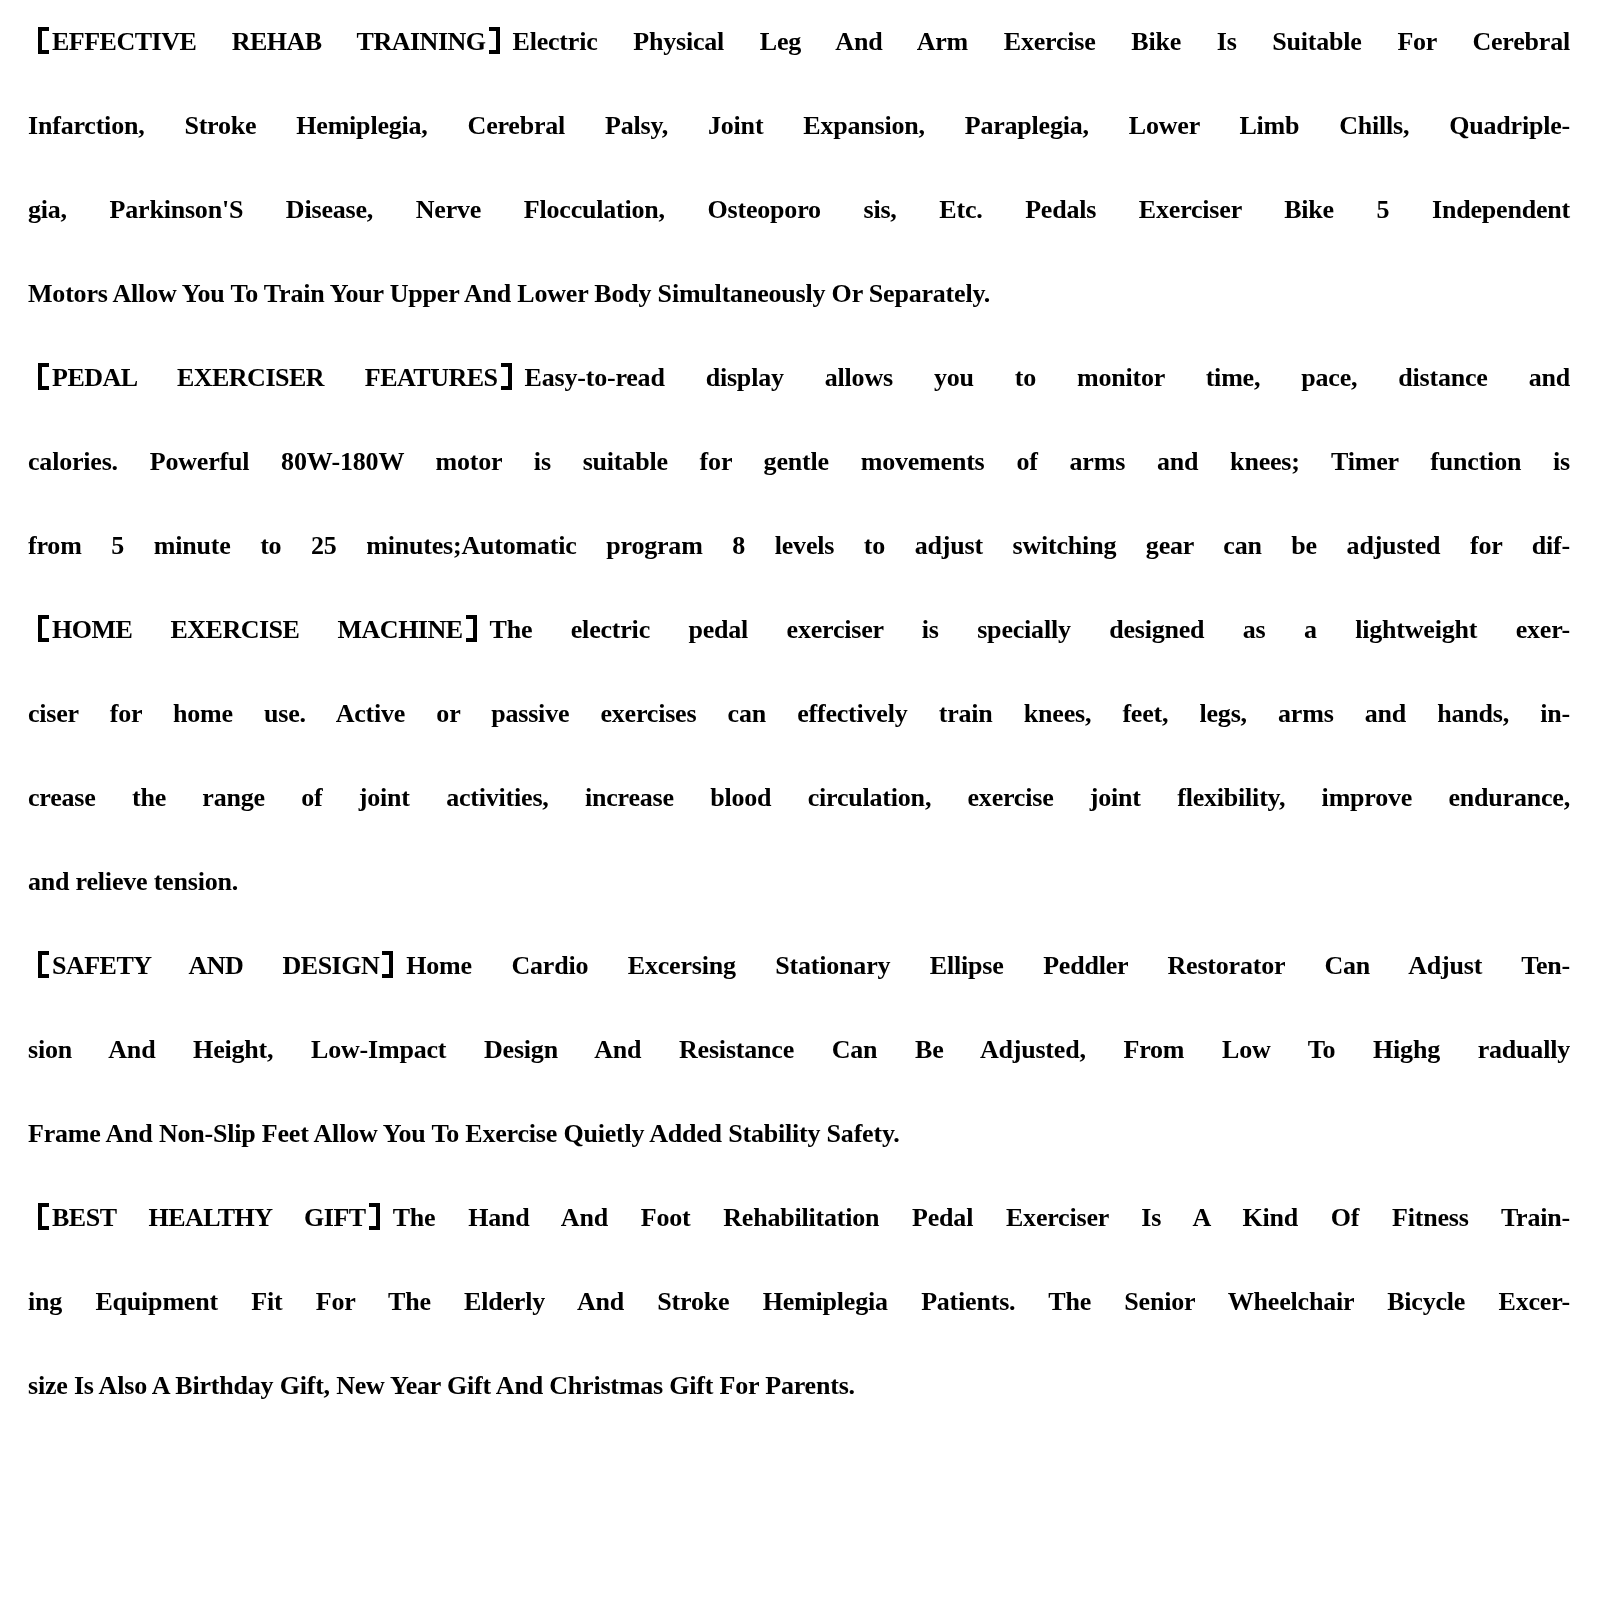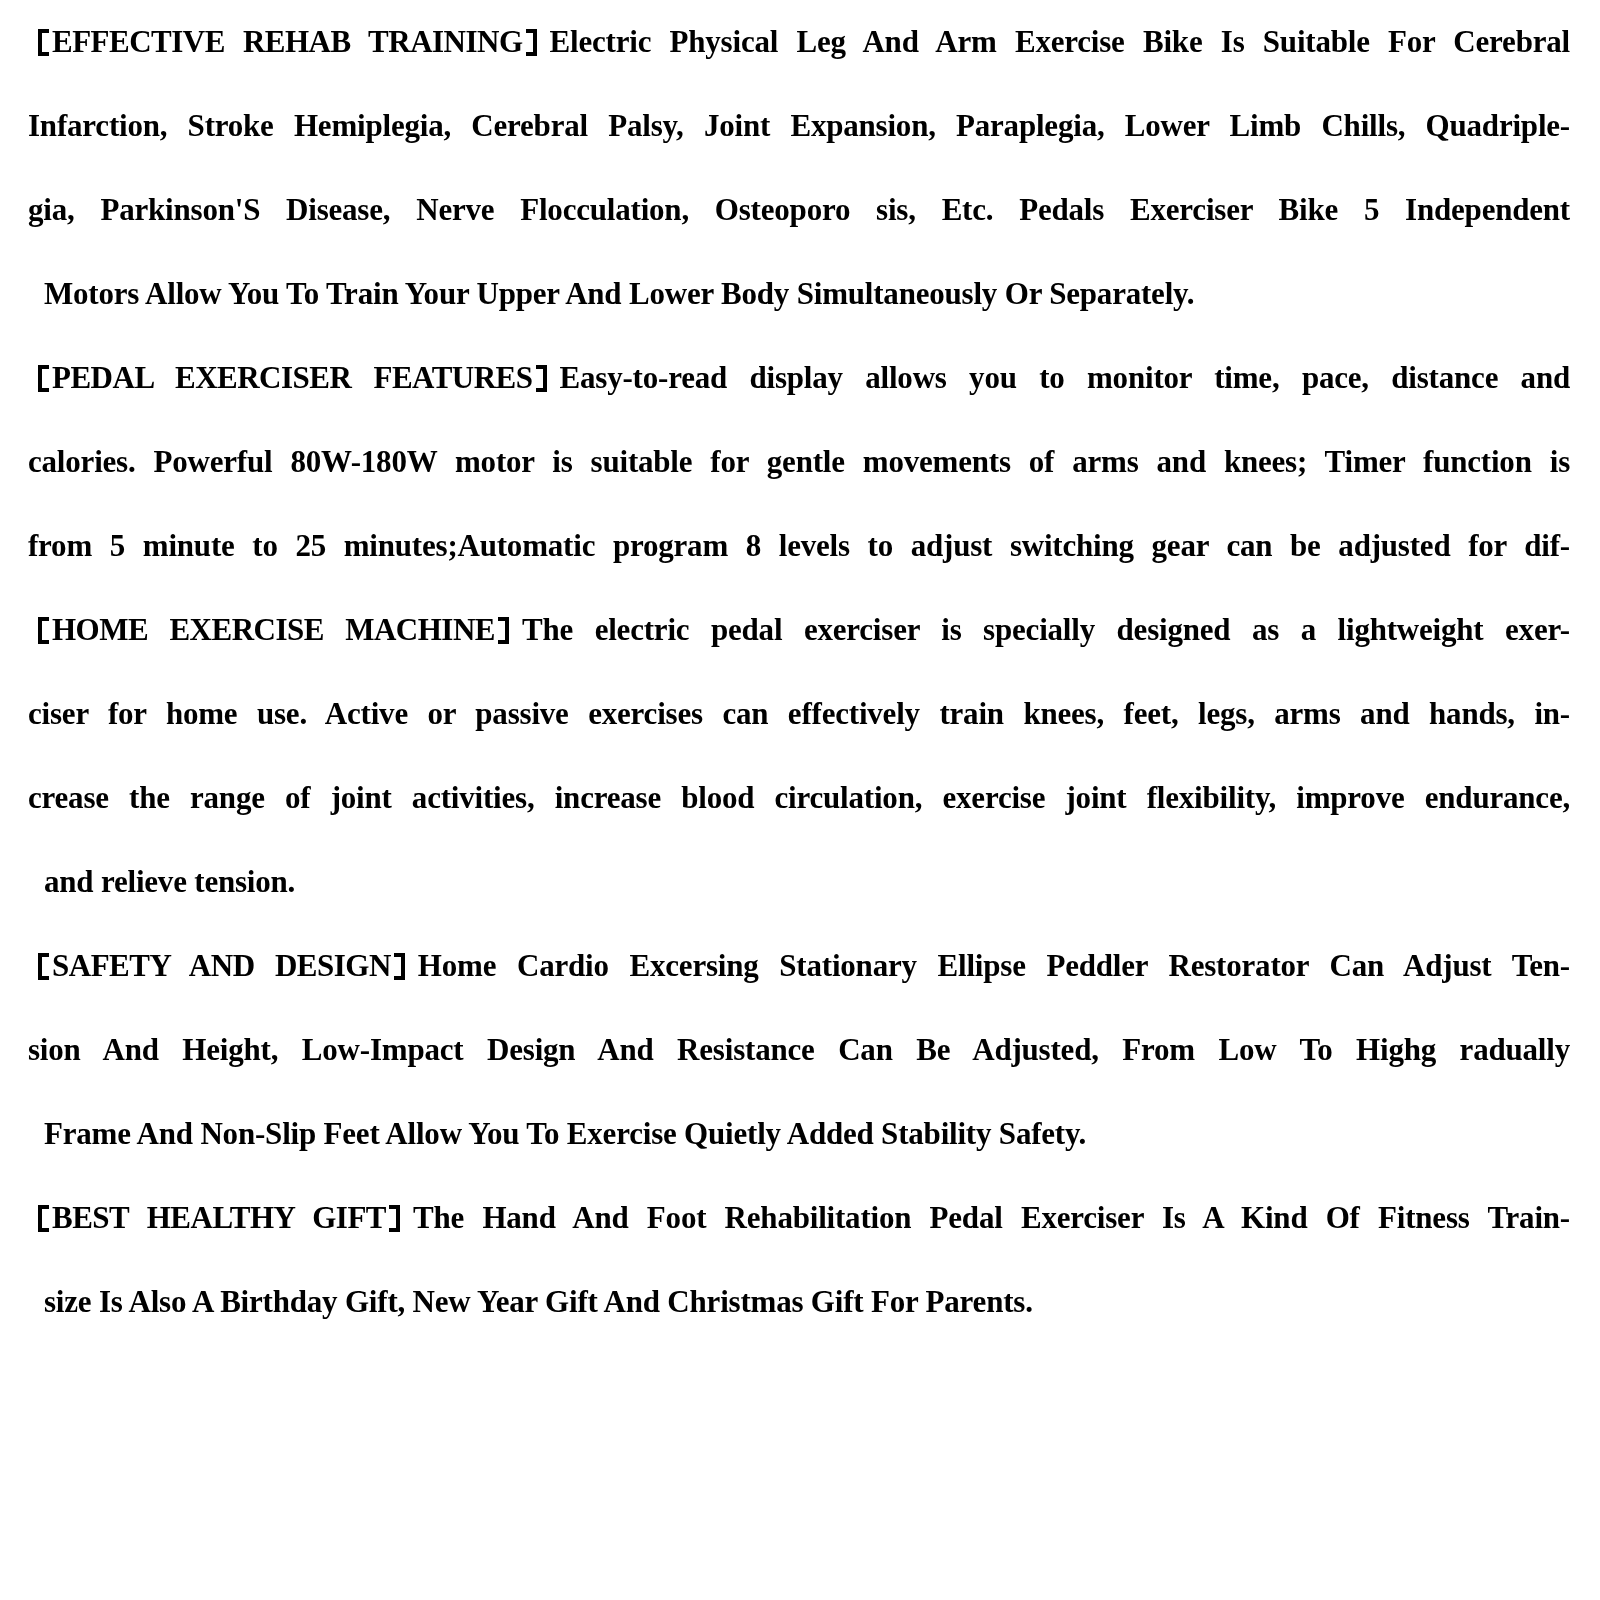--- a/index.html
+++ b/index.html
@@ -10,41 +10,40 @@
   }
   .page {
     box-sizing: border-box;
     width: 1600px;
     height: 1600px;
     overflow: hidden;
     padding: 0 30px 0 28px;
     color: #000000;
     font-family: "Liberation Serif", "DejaVu Serif", serif;
     font-weight: 700;
-    font-size: 31px;
+    font-size: 26px;
     letter-spacing: -0.2px;
   }
   .para { margin: 0; }
   .line {
     line-height: 84px;
     height: 84px;
     white-space: nowrap;      
     text-align: justify;
   }
   .line.just {
     
     white-space: normal;
     text-align: justify;
     text-align-last: justify;
   }
   .line.last {
     white-space: normal;
     text-align: justify;
     text-align-last: left;
-    margin-left: 16px;
   }
   
   .bracket {
     display: inline-block;
     width: 11px;
     height: 27px;
     border: 4px solid #000;
     box-sizing: border-box;
     vertical-align: -4px;
   }
@@ -78,16 +77,17 @@
   </div>
 
   <div class="para">
     <div class="line just"><span class="bracket open"></span><span class="heading">SAFETY AND DESIGN</span><span class="bracket close"></span><span>Home Cardio Excersing Stationary Ellipse Peddler Restorator Can Adjust Ten-</span></div>
     <div class="line just">sion And Height, Low-Impact Design And Resistance Can Be Adjusted, From Low To Highg radually</div>
     <div class="line last">Frame And Non-Slip Feet Allow You To Exercise Quietly Added Stability Safety.</div>
   </div>
 
   <div class="para">
     <div class="line just"><span class="bracket open"></span><span class="heading">BEST HEALTHY GIFT</span><span class="bracket close"></span><span>The Hand And Foot Rehabilitation Pedal Exerciser Is A Kind Of Fitness Train-</span></div>
+    <div class="line just">ing Equipment Fit For The Elderly And Stroke Hemiplegia Patients. The Senior Wheelchair Bicycle Excer-</div>
     <div class="line last">size Is Also A Birthday Gift, New Year Gift And Christmas Gift For Parents.</div>
   </div>
 
 </main>
 
 </body></html>

